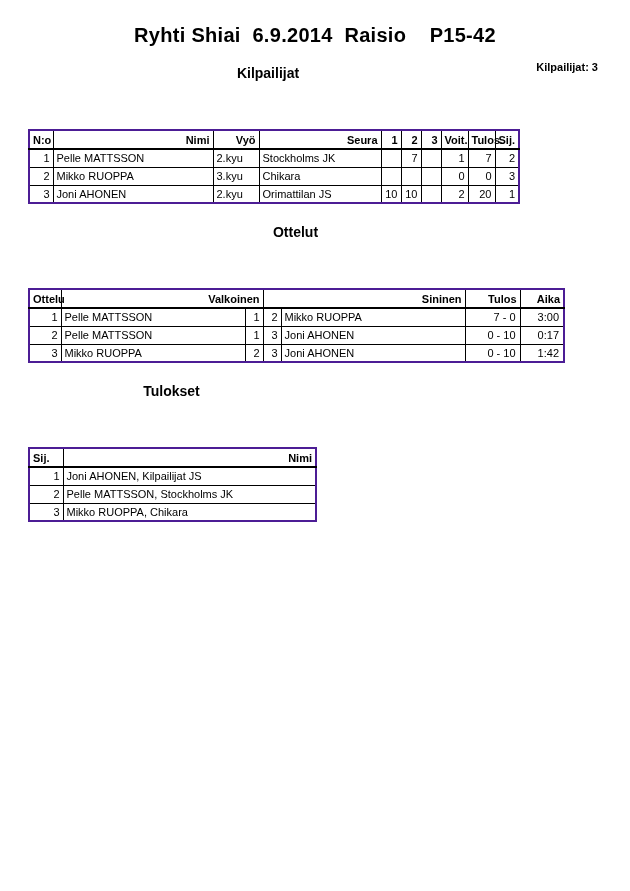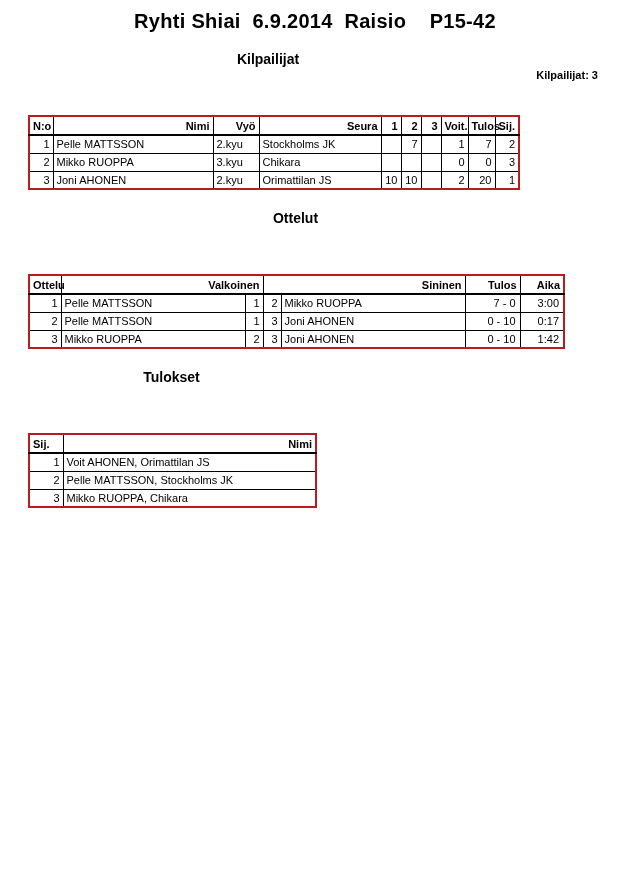--- a/index.html
+++ b/index.html
@@ -8,47 +8,47 @@
     width: 630px;
     height: 891px;
     background: #ffffff;
     color: #000000;
     font-family: "Liberation Sans", sans-serif;
     position: relative;
     overflow: hidden;
   }
   .page-title {
     margin: 0;
-    padding-top: 10px;
+    padding-top: 24px;
     text-align: center;
     font-size: 20px;
     font-weight: bold;
     white-space: pre;
     letter-spacing: 0.3px;
   }
   .competitor-count {
     position: absolute;
-    top: 69px;
+    top: 61px;
     right: 32px;
     font-size: 11px;
     font-weight: bold;
   }
   .section { margin-left: 28px; }
   .section-kilpailijat { margin-top: 18px; width: 480px; }
   .section-ottelut     { margin-top: 20px; width: 535px; }
   .section-tulokset    { margin-top: 20px; width: 287px; }
   .section-heading {
     margin: 0 0 6px 0;
     text-align: center;
     font-size: 14px;
     font-weight: bold;
   }
   table.tbl {
     border-collapse: collapse;
-    border: 2px solid #b91c1c;
+    border: 2px solid #4c1d95;
     table-layout: fixed;
     width: 100%;
     margin-top: 48px;
   }
   table.tbl th, table.tbl td {
     border: 1px solid #000;
     font-size: 11px;
     padding: 1px 3px;
     height: 18px;
     white-space: nowrap;
@@ -201,21 +201,21 @@
       </colgroup>
       <thead>
         <tr>
           <th class="al">Sij.</th>
           <th class="ac">Nimi</th>
         </tr>
       </thead>
       <tbody>
         <tr>
           <td class="ac">1</td>
-          <td class="al">Voit AHONEN, Orimattilan JS</td>
+          <td class="al">Joni AHONEN, Kilpailijat JS</td>
         </tr>
         <tr>
           <td class="ac">2</td>
           <td class="al">Pelle MATTSSON, Stockholms JK</td>
         </tr>
         <tr>
           <td class="ac">3</td>
           <td class="al">Mikko RUOPPA, Chikara</td>
         </tr>
       </tbody>

